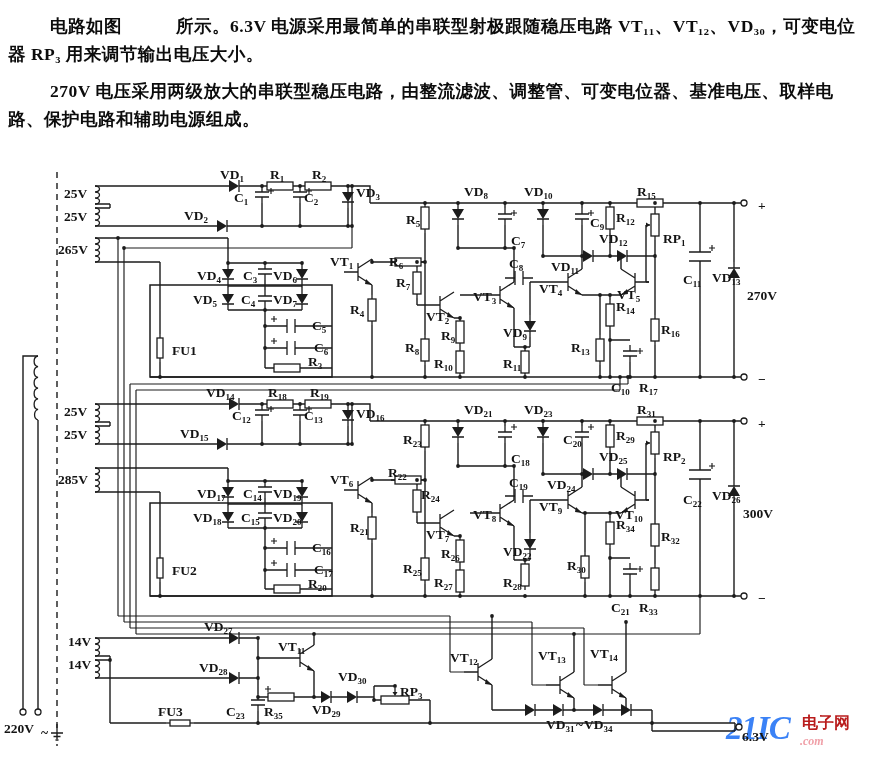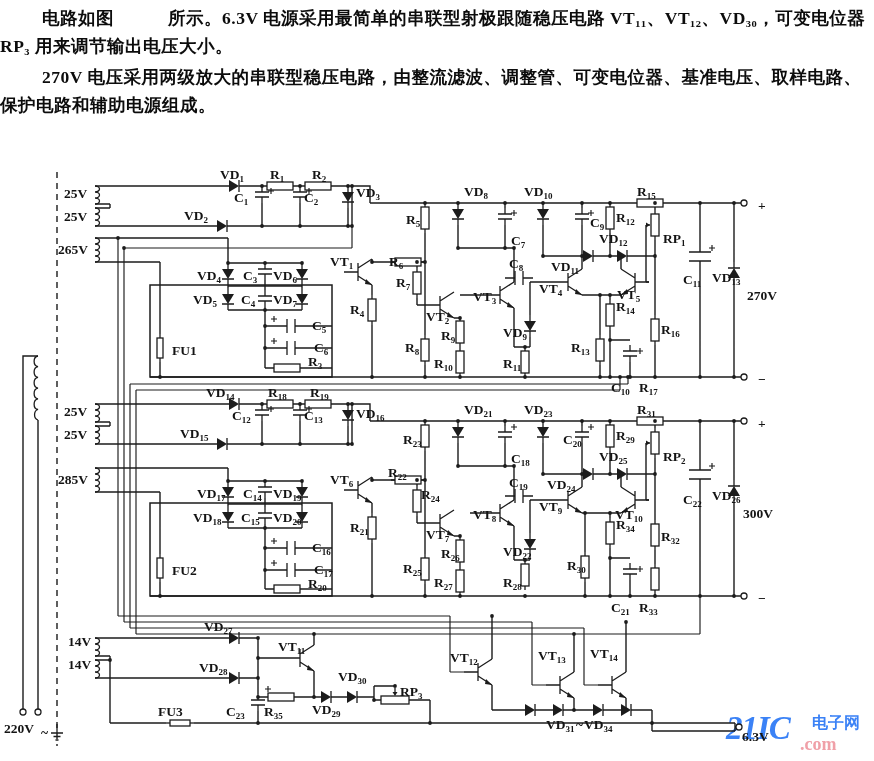--- a/index.html
+++ b/index.html
@@ -1,26 +1,26 @@
 <!DOCTYPE html>
 <html><head>
 <meta charset="utf-8">
 <style>
   html,body{margin:0;padding:0;background:#e8e8e8;}
   .page{position:relative;width:874px;height:761px;background:#ffffff;overflow:hidden;
         font-family:"Liberation Serif","DejaVu Serif",serif;}
   .intro{position:absolute;left:0;top:4px;width:868px;color:#0c0c0c;
          font-size:17.5px;font-weight:700;line-height:1.62;letter-spacing:.5px;}
-  .intro p{margin:0;text-indent:2.4em;}
+  .intro p{margin:8px;text-indent:2.4em;}
   .intro p + p{margin-top:2px;}
   .wm{position:absolute;left:724px;top:710px;width:150px;height:50px;}
   .wm-big{position:absolute;left:2px;top:2px;font-size:33px;line-height:1;font-weight:900;
           font-style:italic;letter-spacing:-1px;color:#3b82f6;}
-  .wm-cn{position:absolute;left:88px;top:3px;font-size:16px;font-weight:700;color:#3b82f6;}
-  .wm-com{position:absolute;left:76px;top:24px;font-size:18px;font-weight:700;color:#f0a0a8;}
+  .wm-cn{position:absolute;left:78px;top:3px;font-size:16px;font-weight:700;color:#b91c1c;}
+  .wm-com{position:absolute;left:76px;top:24px;font-size:12px;font-weight:700;font-style:italic;color:#f0a0a8;}
   svg.schem{position:absolute;left:0;top:0;}
   svg.schem .wire{stroke:#1c1c1c;stroke-width:1.4;fill:none;}
   svg.schem .thin{stroke:#1c1c1c;stroke-width:1.15;fill:none;}
   svg.schem .sym{stroke:#1c1c1c;stroke-width:1.3;fill:none;}
   svg.schem .box{stroke:#1c1c1c;stroke-width:1.5;fill:none;}
   svg.schem .dot{fill:#1c1c1c;stroke:none;}
   svg.schem .fillb{fill:#1c1c1c;stroke:none;}
   svg.schem .wht{fill:#fff;}
   #lbls text{font-family:"Liberation Serif","DejaVu Serif",serif;font-weight:700;
              font-size:13.5px;fill:#141414;}

